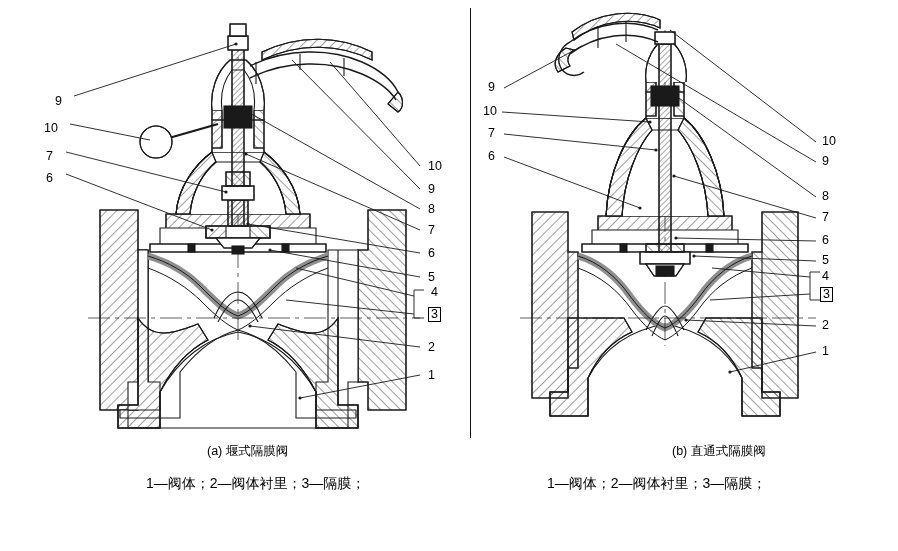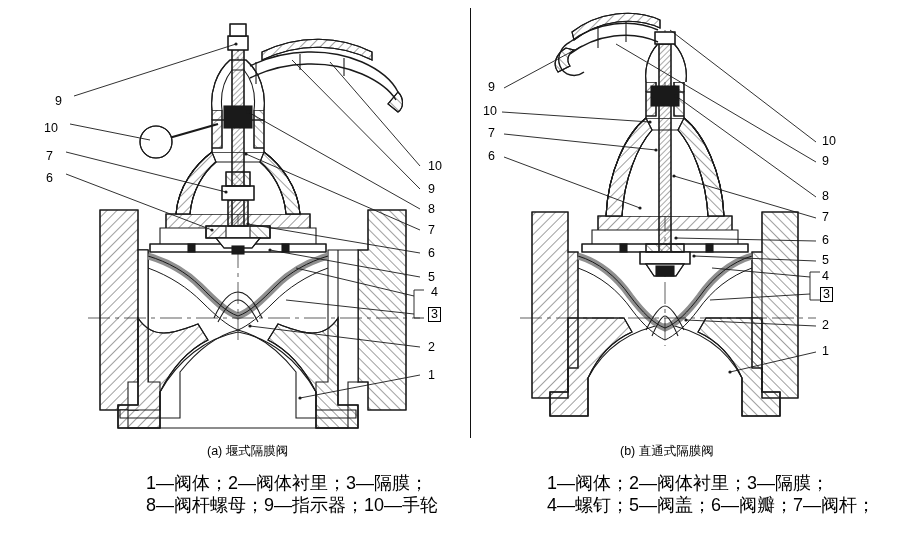--- a/index.html
+++ b/index.html
@@ -6,22 +6,22 @@
   body{width:898px;height:551px;font-family:"Liberation Sans","DejaVu Sans",sans-serif;color:#000;overflow:hidden;}
   #root{position:relative;width:898px;height:551px;}
   .panel{position:absolute;top:0;height:455px;}
   #panel-a{left:0;width:470px;}
   #panel-b{left:470px;width:428px;}
   .divider{position:absolute;left:470px;top:8px;width:1px;height:430px;background:#111;}
   svg{display:block;}
   .lbl{position:absolute;font-size:12.5px;line-height:12.5px;color:#000;white-space:nowrap;}
   .cap{position:absolute;font-size:12.5px;white-space:nowrap;}
   .caption-a{left:200px;top:443px;margin-left:7px;}
-  .caption-b{left:620px;top:443px;}
-  .legend{position:absolute;font-size:18px;line-height:22px;white-space:nowrap;}
+  .caption-b{left:672px;top:443px;}
+  .legend{position:absolute;font-size:14px;line-height:22px;white-space:nowrap;}
   .legend-a{left:146px;top:472px;}
   .legend-b{left:547px;top:472px;}
   .boxnum{position:absolute;font-size:12.5px;border:1px solid #000;padding:0 2px;line-height:13px;}
 </style>
 </head>
 <body>
 
 <div id="root">
 
   <div class="divider"></div>
@@ -340,20 +340,18 @@
     <div class="boxnum" style="left:350px; top:287px;">3</div>
     <div class="lbl" style="left:352px; top:319px;">2</div>
     <div class="lbl" style="left:352px; top:345px;">1</div>
   </div>
 
   <div class="cap caption-a">(a) 堰式隔膜阀</div>
   <div class="cap caption-b">(b) 直通式隔膜阀</div>
 
   <div class="legend legend-a">
     <div>1—阀体；2—阀体衬里；3—隔膜；</div>
-    <div>8—阀杆螺母；9—指示器；10—手轮</div>
   </div>
   <div class="legend legend-b">
     <div>1—阀体；2—阀体衬里；3—隔膜；</div>
-    <div>4—螺钉；5—阀盖；6—阀瓣；7—阀杆；</div>
   </div>
 
 </div>
 
 </body></html>

